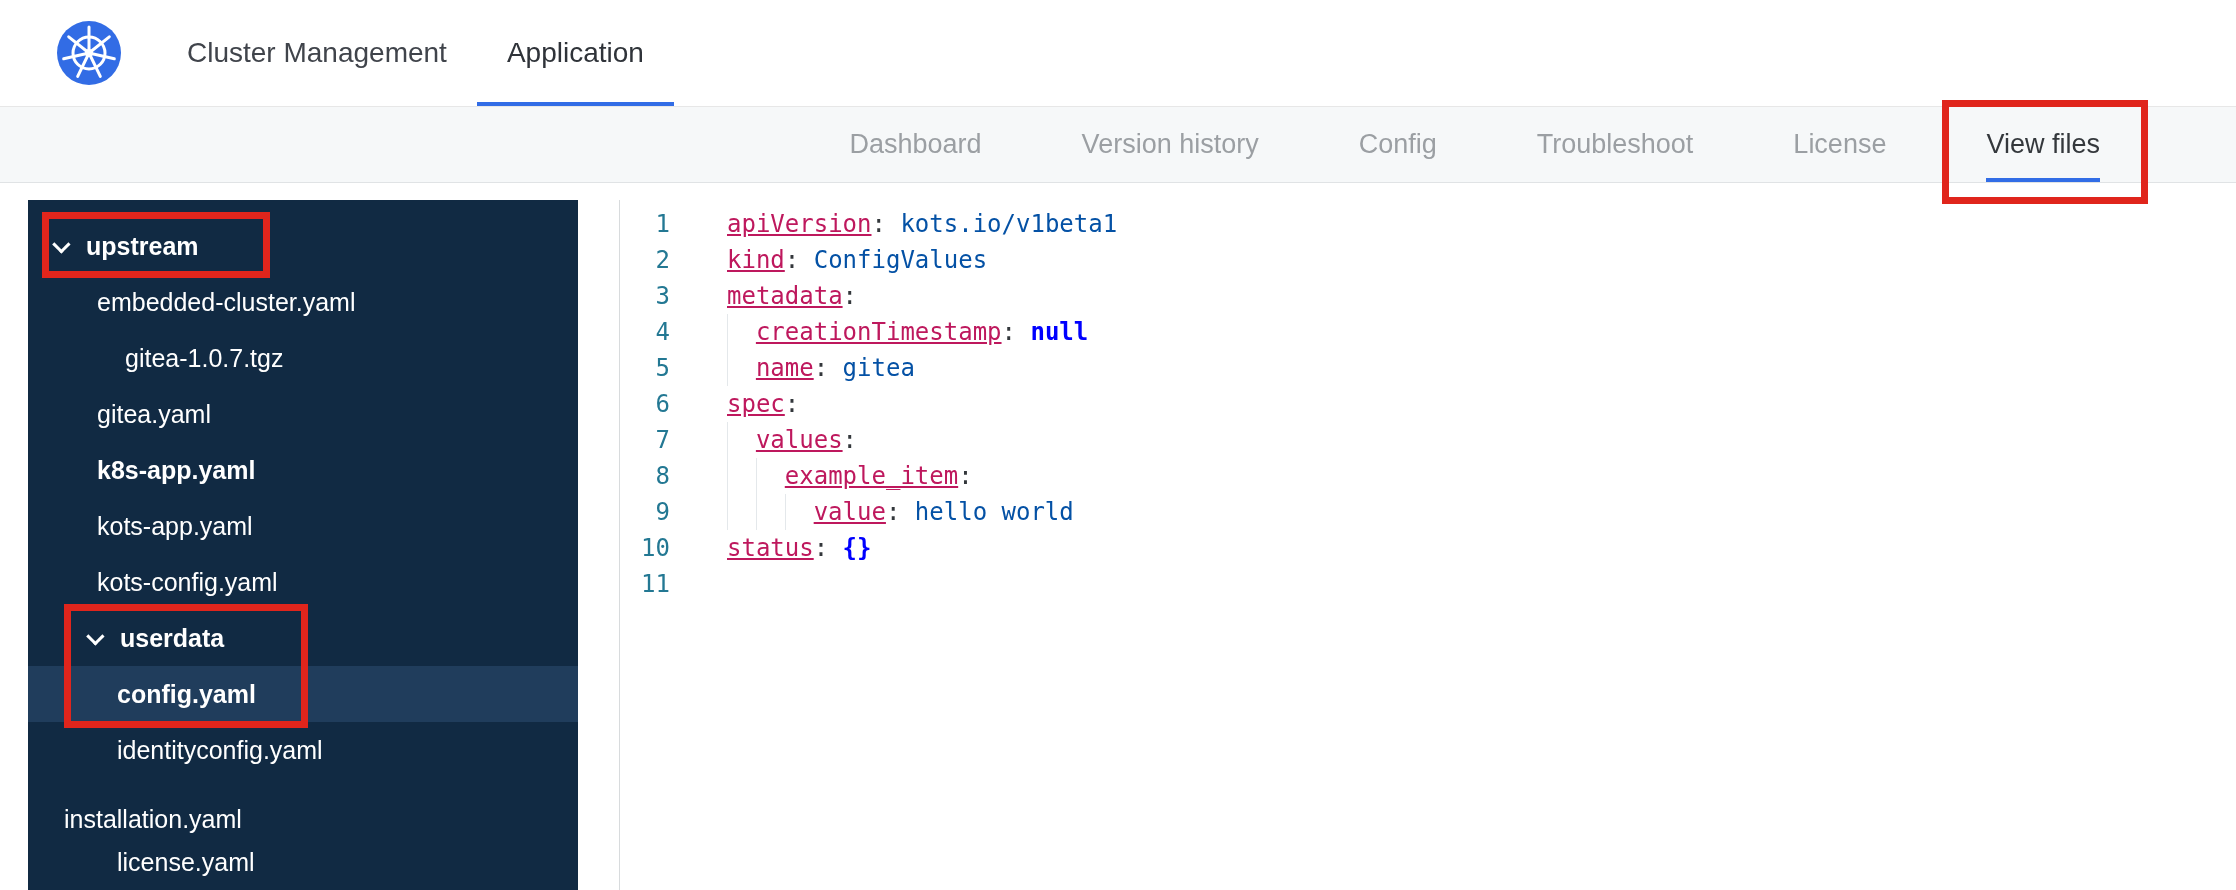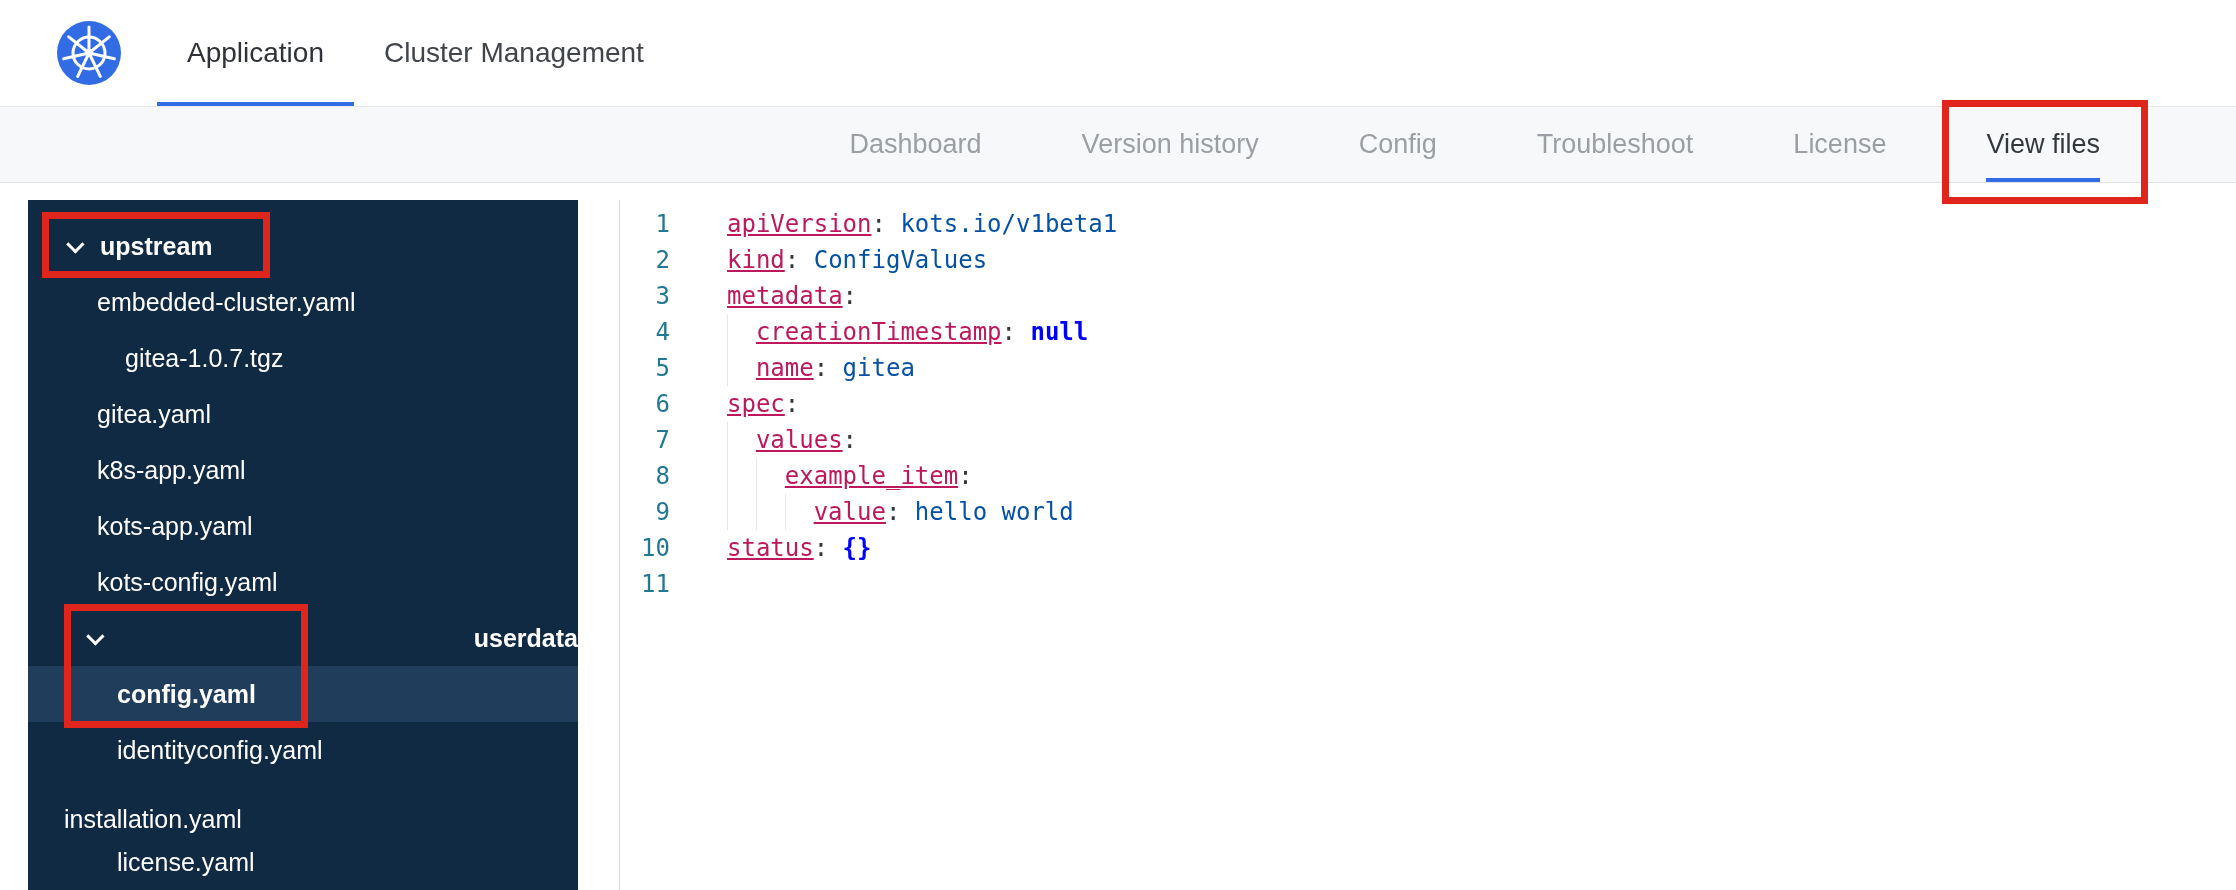--- a/index.html
+++ b/index.html
@@ -59,59 +59,59 @@
           <line x1="32" y1="32" x2="57.3" y2="37.8"></line>
           <line x1="32" y1="32" x2="43.3" y2="55.4"></line>
           <line x1="32" y1="32" x2="20.7" y2="55.4"></line>
           <line x1="32" y1="32" x2="6.7" y2="37.8"></line>
           <line x1="32" y1="32" x2="11.7" y2="15.8"></line>
         </g>
         <circle cx="32" cy="32" r="4" fill="#ffffff"></circle>
       </svg>
     </div>
     <nav class="htabs">
+        <div class="htab">Cluster Management</div>
         <div class="htab active">Application</div>
-        <div class="htab">Cluster Management</div>
       </nav>
   </header>
 
   <nav class="subnav">
       <div class="subtab">Dashboard</div>
       <div class="subtab">Version history</div>
       <div class="subtab">Config</div>
       <div class="subtab">Troubleshoot</div>
       <div class="subtab">License</div>
       <div class="subtab active">View files</div>
     </nav>
 
   <aside class="sidebar">
     <div>
-        <div class="tree-row folder" style="padding-left: 43px;">
+        <div class="tree-row folder" style="padding-left: 29px;">
           <span class="chev"></span>
           <span>upstream</span>
         </div>
         <div class="tree-row file" style="padding-left: 69px;">
           <span>embedded-cluster.yaml</span>
         </div>
         <div class="tree-row file" style="padding-left: 97px;">
           <span>gitea-1.0.7.tgz</span>
         </div>
         <div class="tree-row file" style="padding-left: 69px;">
           <span>gitea.yaml</span>
         </div>
-        <div class="tree-row file" style="padding-left: 69px;">
+        <div class="tree-row file" style="padding-left: 69px; font-weight: bold;">
           <span>k8s-app.yaml</span>
         </div>
         <div class="tree-row file" style="padding-left: 69px;">
           <span>kots-app.yaml</span>
         </div>
         <div class="tree-row file" style="padding-left: 69px;">
           <span>kots-config.yaml</span>
         </div>
-        <div class="tree-row folder" style="padding-left: 63px; justify-content: space-between;">
+        <div class="tree-row folder" style="padding-left: 63px;">
           <span class="chev"></span>
           <span>userdata</span>
         </div>
         <div class="tree-row file selected" style="padding-left: 89px;">
           <span>config.yaml</span>
         </div>
         <div class="tree-row file" style="padding-left: 89px;">
           <span>identityconfig.yaml</span>
         </div>
         <div class="tree-row file" style="padding-left: 36px; align-items: flex-end;">

